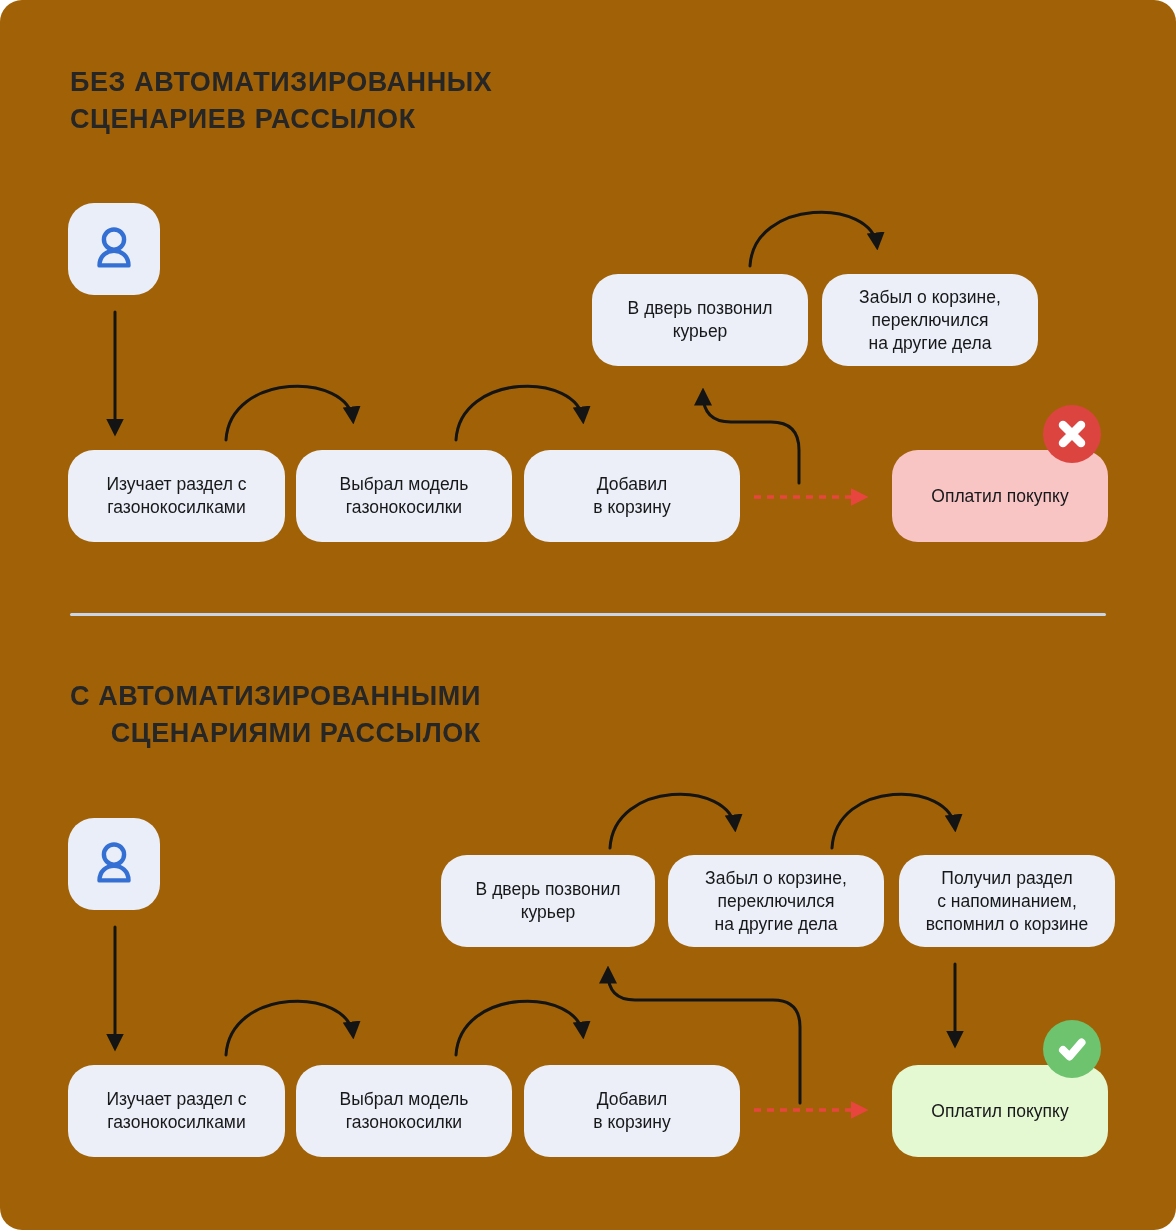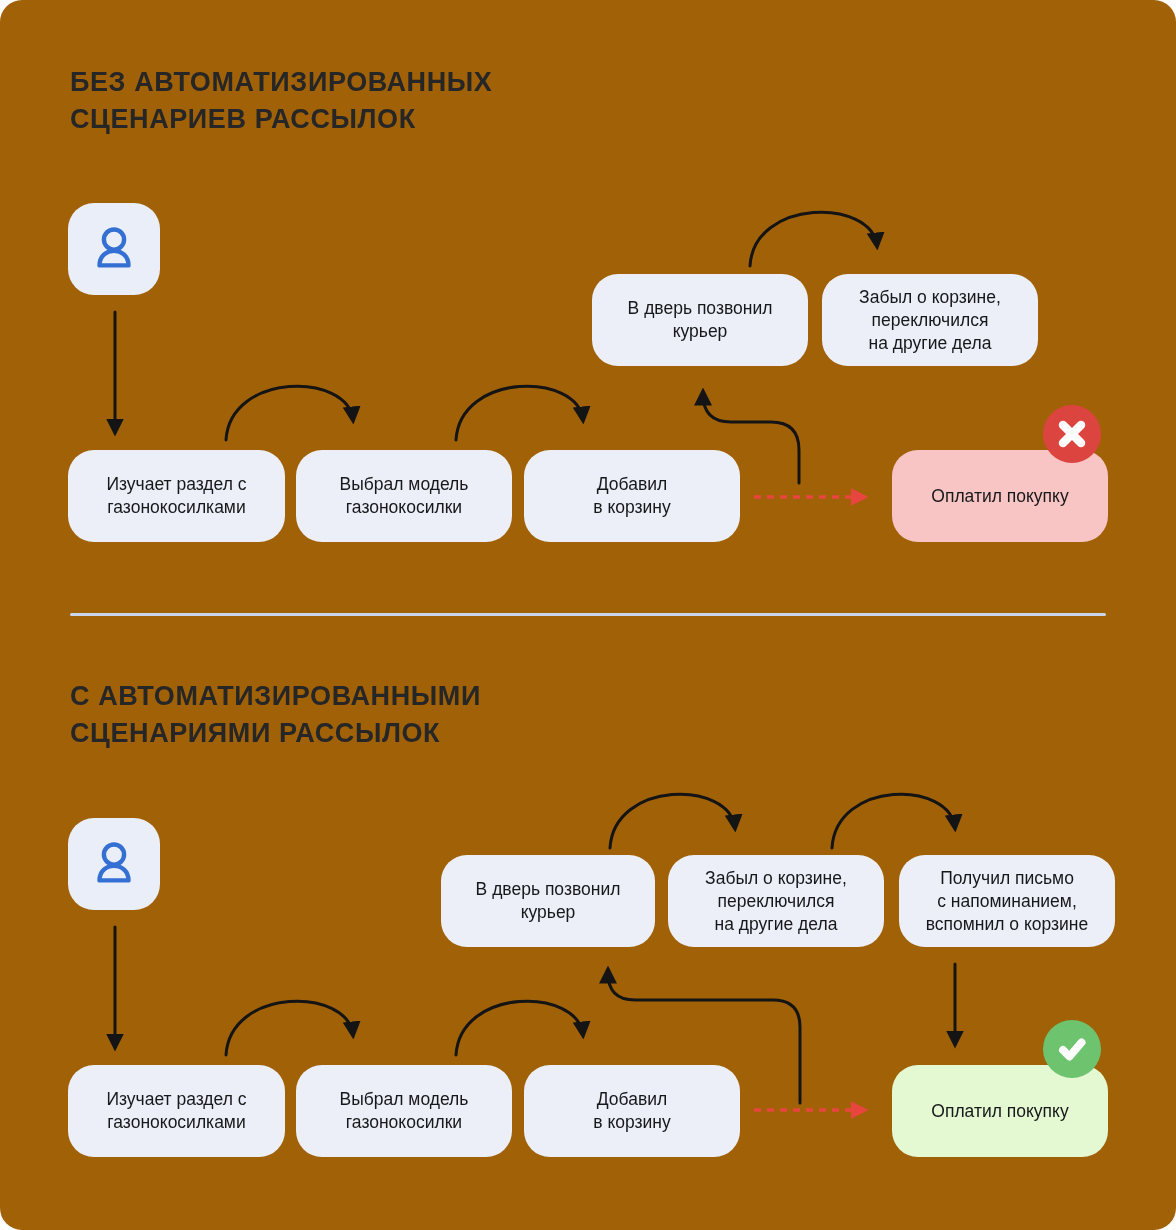--- a/index.html
+++ b/index.html
@@ -125,38 +125,38 @@
   <div class="badge badge--fail" style="left:1043px;top:405px;">
     <span style="display:flex;">
       <svg width="34" height="34" viewBox="0 0 34 34" xmlns="http://www.w3.org/2000/svg">
         <path d="M8 8 L26 26 M26 8 L8 26" stroke="#FFFFFF" stroke-width="8.5" stroke-linecap="round"></path>
       </svg>
     </span>
   </div>
 
   <div class="divider"></div>
 
-  <h2 class="section-title" style="left:70px;top:678px;">С автоматизированными
+  <h2 class="section-title" style="left:70px;top:678px;text-align:right;">С автоматизированными
 сценариями рассылок</h2>
 
   <div class="avatar" style="left:68px;top:818px;">
     <span style="display:flex;">
       <svg width="58" height="58" viewBox="0 0 92 92" xmlns="http://www.w3.org/2000/svg">
         <circle cx="46" cy="31" r="16" fill="none" stroke="#3470D4" stroke-width="7"></circle>
         <path d="M23 72 C23 57 34 49 46 49 C58 49 69 57 69 72 L23 72 Z" fill="none" stroke="#3470D4" stroke-width="7" stroke-linejoin="round"></path>
       </svg>
     </span>
   </div>
 
   <div class="node" style="left:441px;top:855px;width:214px;">В дверь позвонил
 курьер</div>
   <div class="node" style="left:668px;top:855px;">Забыл о корзине,
 переключился
 на другие дела</div>
-  <div class="node" style="left:899px;top:855px;">Получил письмо
+  <div class="node" style="left:899px;top:855px;">Получил раздел
 с напоминанием,
 вспомнил о корзине</div>
 
   <div class="node" style="left:68px;top:1065px;width:217px;">Изучает раздел с
 газонокосилками</div>
   <div class="node" style="left:296px;top:1065px;">Выбрал модель
 газонокосилки</div>
   <div class="node" style="left:524px;top:1065px;">Добавил
 в корзину</div>
 

